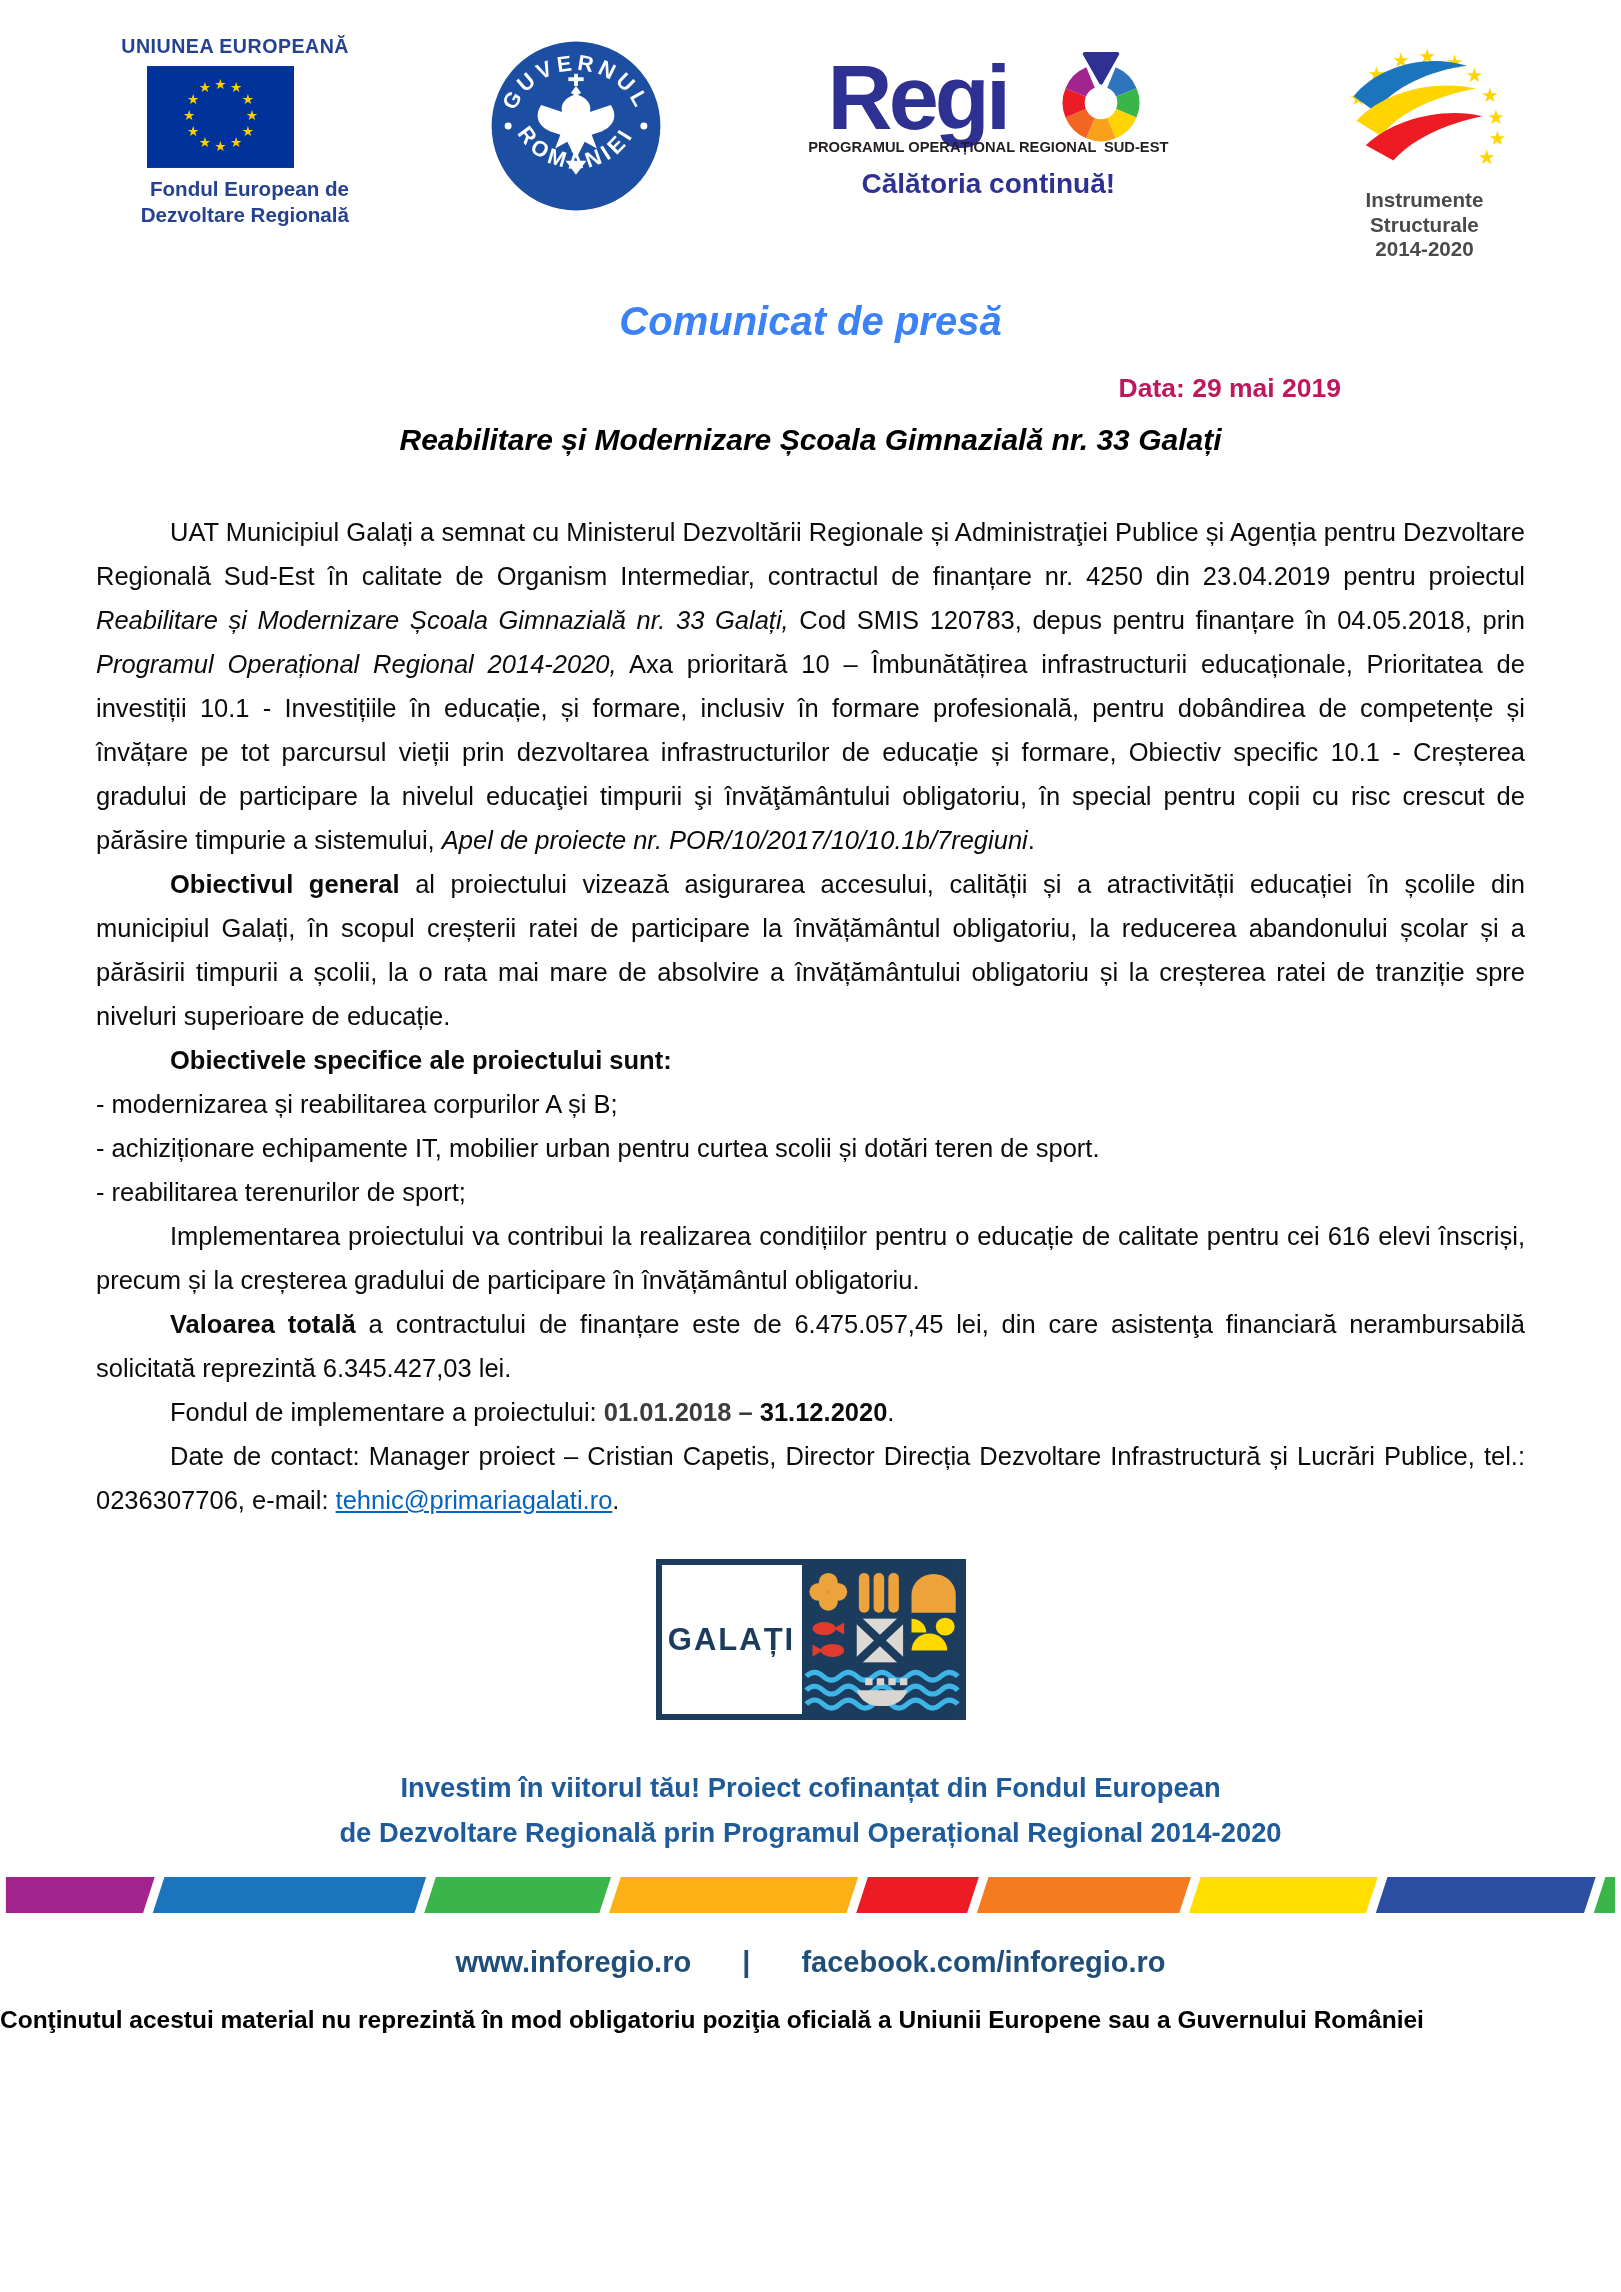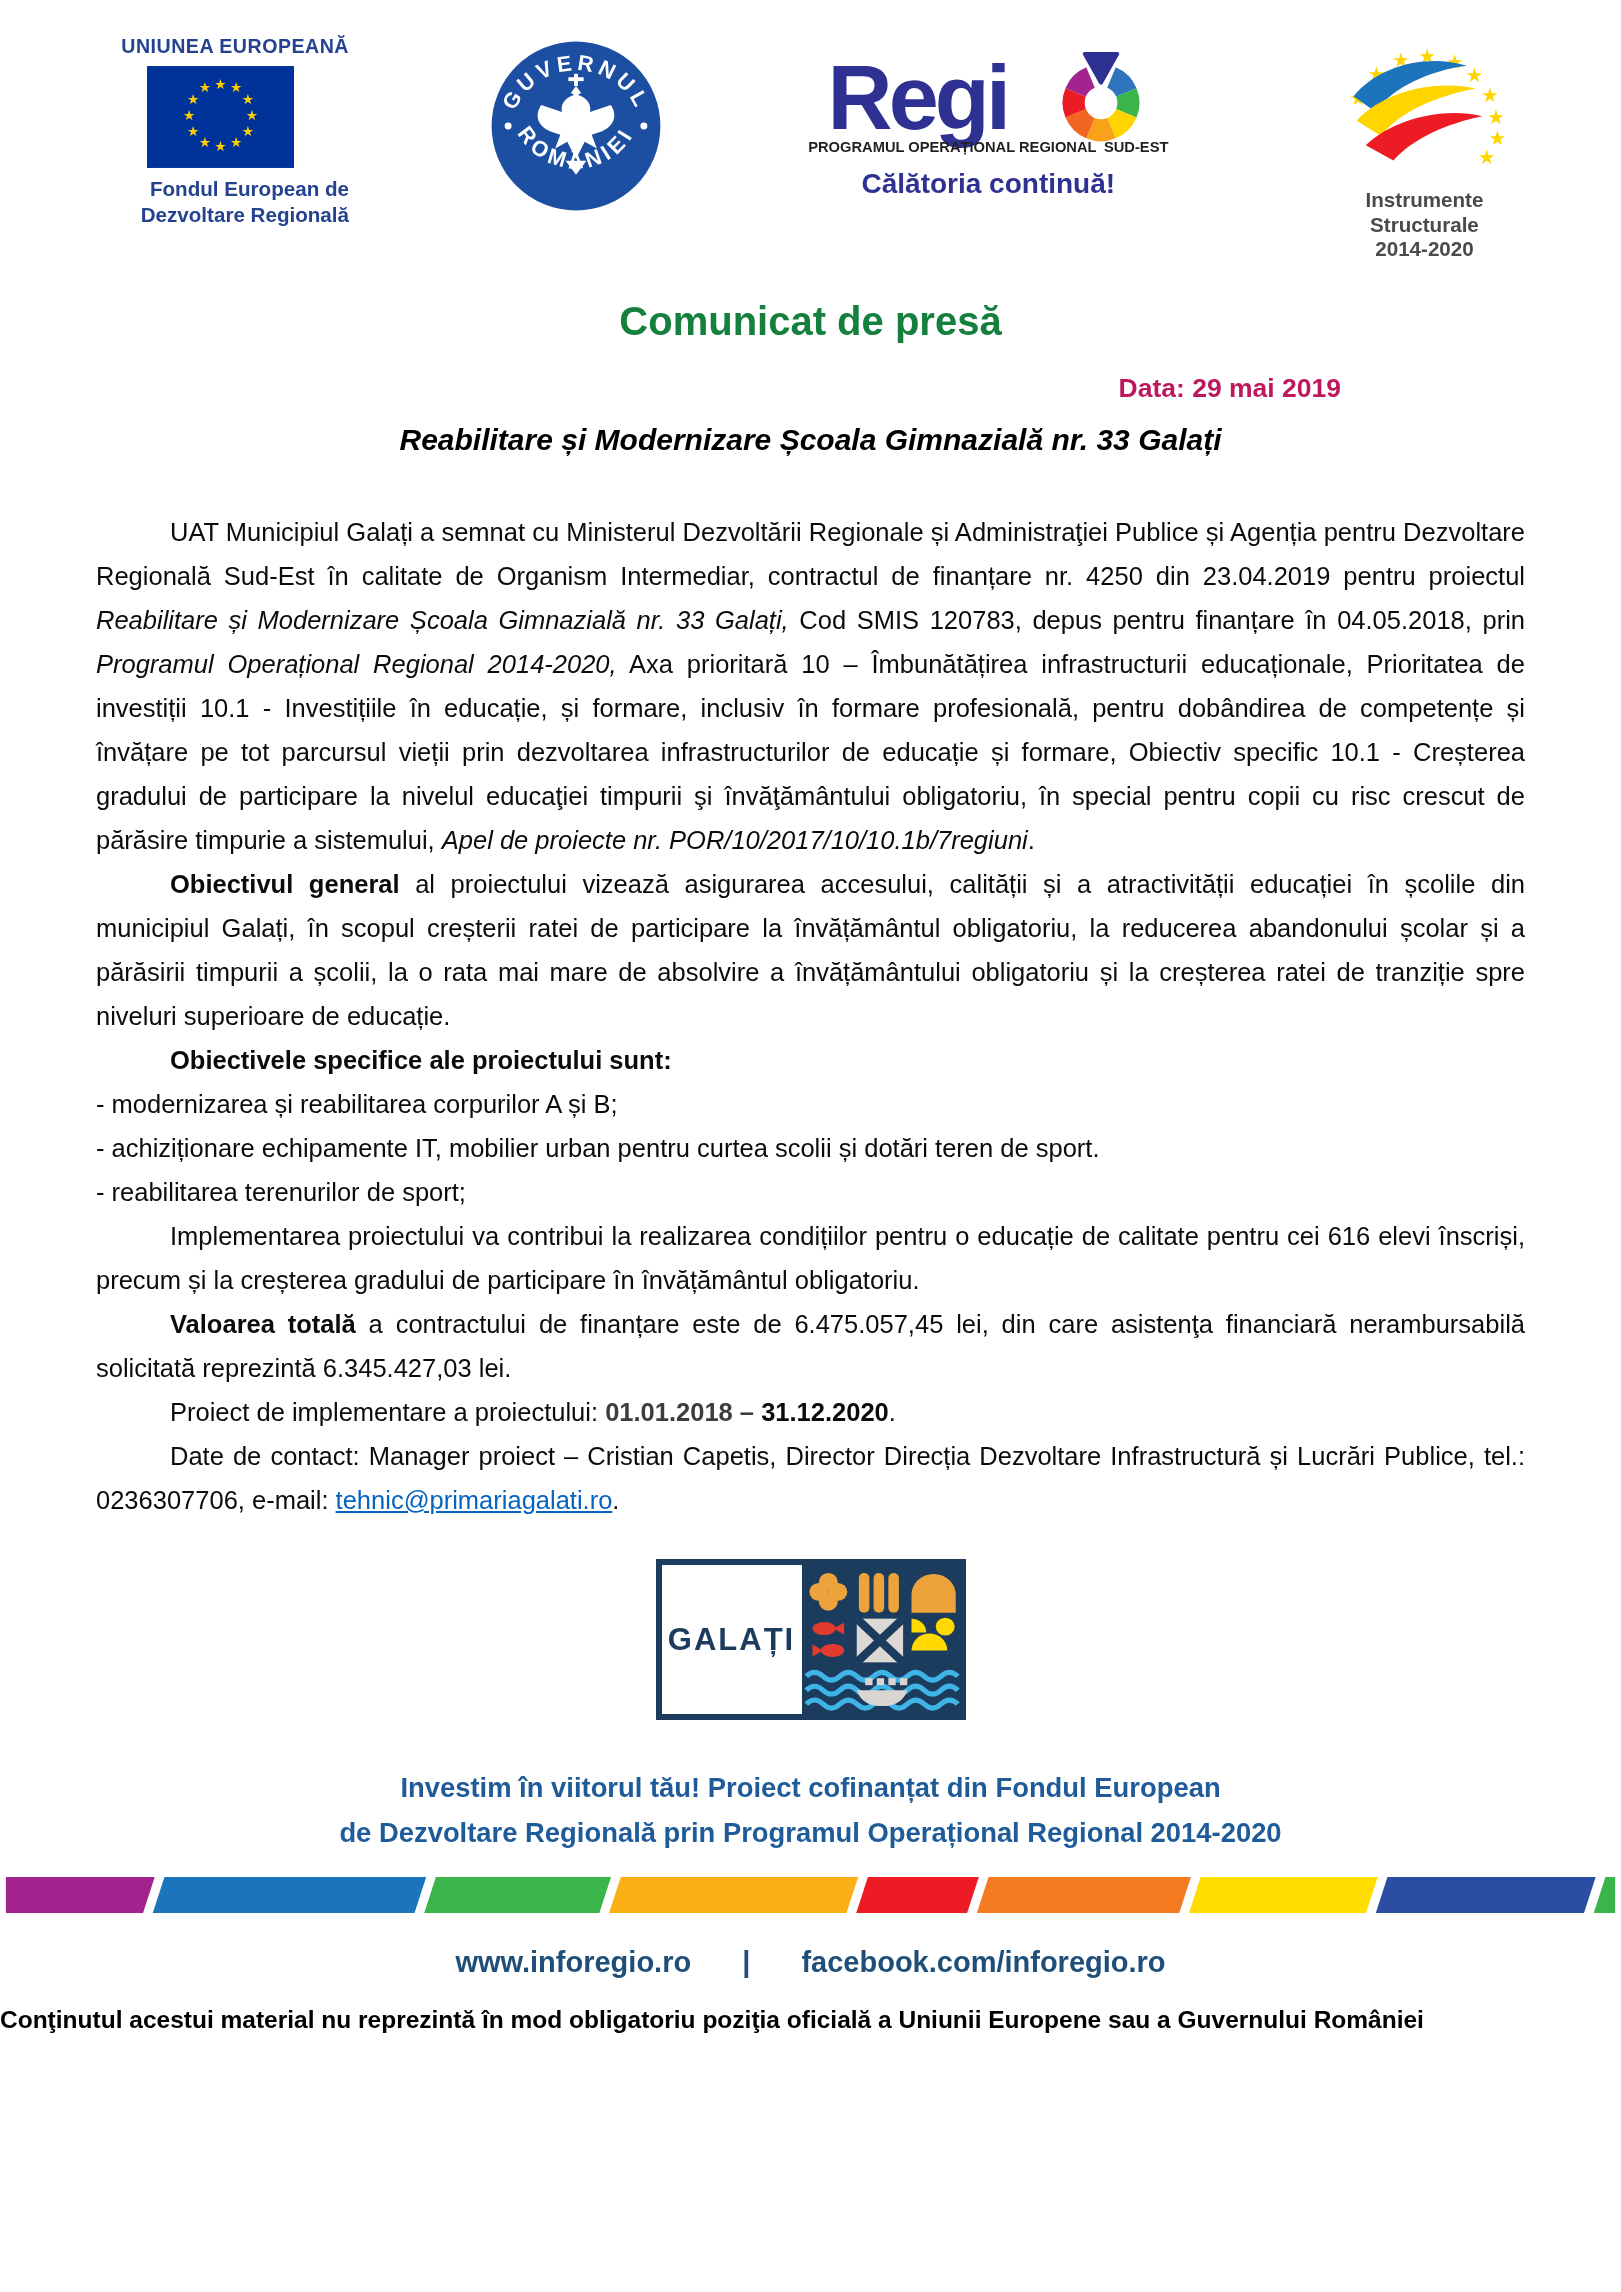--- a/index.html
+++ b/index.html
@@ -20,21 +20,21 @@
   .regio-block{width:368px;margin-top:9.8px;}
   .regio-top{display:flex;align-items:flex-end;justify-content:center;gap:44px;}
   .regio-word{font-size:90px;line-height:98px;font-weight:800;letter-spacing:-3.9px;color:#2E3192;}
   .regio-wheel{margin-left:2px;margin-top:5.9px;}
   .regio-subline{display:flex;justify-content:space-between;font-size:14.7px;font-weight:700;color:#231F20;margin-top:-7.8px;padding:0 3.9px;}
   .regio-slogan{text-align:center;font-size:28px;font-weight:700;color:#2E3192;margin-top:13px;}
   .instr-block{width:225px;text-align:center;}
   .instr-cap{font-size:20.6px;font-weight:700;color:#4A4A4A;line-height:24.5px;margin-top:2px;}
 
   
-  .doc-title{text-align:center;font-size:40px;font-weight:700;margin-top:37px;color:#15803d;}
+  .doc-title{text-align:center;font-size:40px;font-weight:700;margin-top:37px;color:#3b82f6;font-style:italic;}
   .doc-date{text-align:right;padding-right:280px;font-size:26.5px;font-weight:700;margin-top:29px;color:#be185d;}
   .doc-subtitle{text-align:center;font-size:30px;font-weight:700;font-style:italic;margin-top:19.6px;color:#000;}
 
   
   .body-text{padding:0 96px;margin-top:53px;font-size:25.5px;line-height:44px;text-align:justify;color:#0b0b0b;}
   .body-text p{margin:0;}
   .ind{text-indent:74px;}
   .gap{margin-top:37px;}
   .gap-sm{margin-top:21.6px;}
   .b{font-weight:700;}
@@ -166,21 +166,21 @@
 
   <div class="body-text">
     <p class="ind"><span>UAT Municipiul Galați a semnat cu Ministerul Dezvoltării Regionale și Administraţiei Publice și Agenția pentru Dezvoltare Regională Sud-Est în calitate de Organism Intermediar, contractul de finanțare nr. 4250 din 23.04.2019 pentru proiectul </span><span class="it">Reabilitare și Modernizare Școala Gimnazială nr. 33 Galați,</span><span> Cod SMIS 120783, depus pentru finanțare în 04.05.2018, prin </span><span class="it">Programul Operațional Regional 2014-2020,</span><span> Axa prioritară 10 – Îmbunătățirea infrastructurii educaționale, Prioritatea de investiții 10.1 - Investițiile în educație, și formare, inclusiv în formare profesională, pentru dobândirea de competențe și învățare pe tot parcursul vieții prin dezvoltarea infrastructurilor de educație și formare, Obiectiv specific 10.1 - Creșterea gradului de participare la nivelul educaţiei timpurii şi învăţământului obligatoriu, în special pentru copii cu risc crescut de părăsire timpurie a sistemului, </span><span class="it">Apel de proiecte nr. POR/10/2017/10/10.1b/7regiuni</span><span>.</span></p>
     <p class="ind gap-sm"><span class="b">Obiectivul general</span><span> al proiectului vizează asigurarea accesului, calității și a atractivității educației în școlile din municipiul Galați, în scopul creșterii ratei de participare la învățământul obligatoriu, la reducerea abandonului școlar și a părăsirii timpurii a școlii, la o rata mai mare de absolvire a învățământului obligatoriu și la creșterea ratei de tranziție spre niveluri superioare de educație.</span></p>
     <p class="ind"><span class="b">Obiectivele specifice ale proiectului sunt:</span></p>
     <p><span>- modernizarea și reabilitarea corpurilor A și B;</span></p>
     <p><span>- achiziționare echipamente IT, mobilier urban pentru curtea scolii și dotări teren de sport.</span></p>
     <p><span>- reabilitarea terenurilor de sport;</span></p>
     <p class="ind gap"><span>Implementarea proiectului va contribui la realizarea condițiilor pentru o educație de calitate pentru cei 616 elevi înscriși, precum și la creșterea gradului de participare în învățământul obligatoriu.</span></p>
     <p class="ind gap"><span class="b">Valoarea totală</span><span> a contractului de finanțare este de 6.475.057,45 lei, din care asistenţa financiară nerambursabilă solicitată reprezintă 6.345.427,03 lei.</span></p>
-    <p class="ind"><span>Proiect de implementare a proiectului: </span><span class="mut">01.01.2018 – </span><span class="b">31.12.2020</span><span>.</span></p>
+    <p class="ind"><span>Fondul de implementare a proiectului: </span><span class="mut">01.01.2018 – </span><span class="b">31.12.2020</span><span>.</span></p>
     <p class="ind gap"><span>Date de contact: Manager proiect – Cristian Capetis, Director Direcția Dezvoltare Infrastructură și Lucrări Publice, tel.: 0236307706, e-mail: </span><a class="email-link" href="#">tehnic@primariagalati.ro</a><span>.</span></p>
   </div>
 
   <div class="galati-logo">
     <div class="galati-left">
       <span class="galati-label">GALAȚI</span>
     </div>
     <div class="galati-right">
       <svg width="100%" height="100%" viewBox="0 0 150 150" preserveAspectRatio="none">
         <rect x="0" y="0" width="150" height="150" fill="#1C3C5E"></rect>

